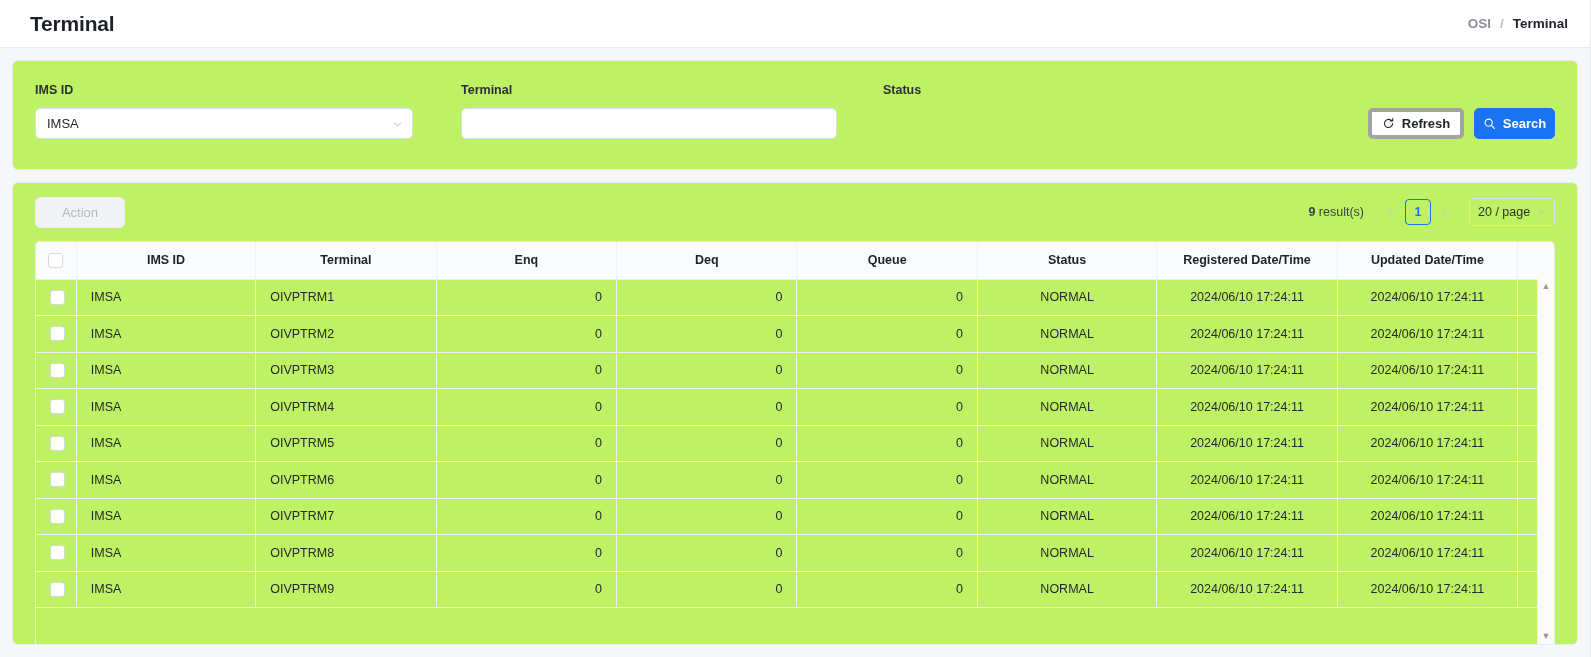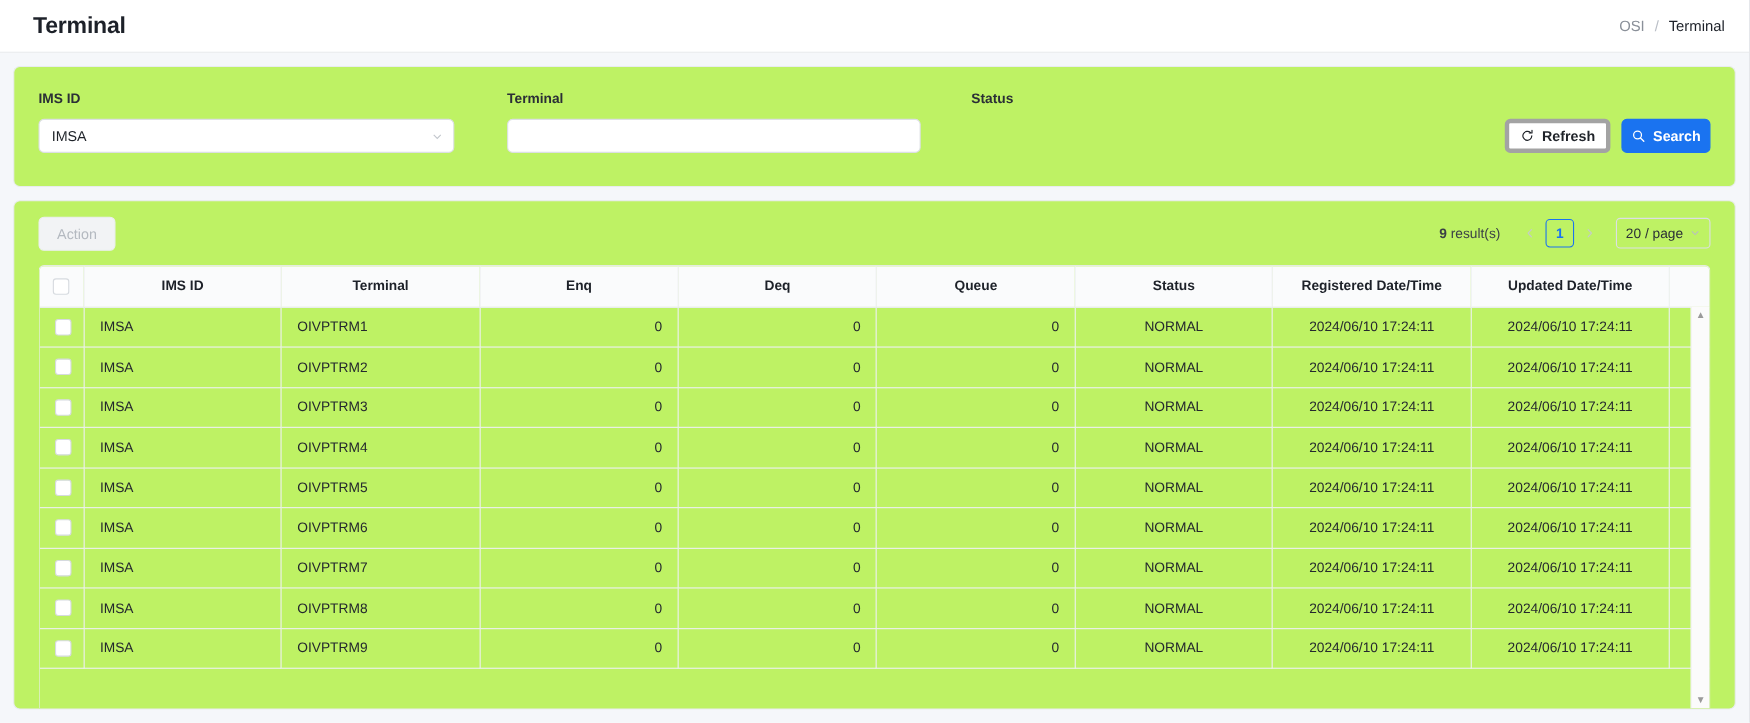--- a/index.html
+++ b/index.html
@@ -37,20 +37,21 @@
     font-size: 21px;
     font-weight: bold;
     color: #1d2129;
     letter-spacing: -0.2px;
   }
   .breadcrumb {
     display: flex;
     align-items: center;
     gap: 9px;
     font-size: 13.5px;
+    font-weight: bold;
   }
   .bc-link { color: #8a9099; }
   .bc-sep { color: #b9bec6; }
   .bc-current { color: #1d2129; }
 
   
   .card {
     background: #bef264;
     border: 1px solid #e9ecef;
     border-radius: 6px;
@@ -150,21 +151,21 @@
     flex: 0 0 58px;
     display: flex;
     align-items: center;
     padding: 0 22px 0 22px;
   }
   .btn-action {
     background: #f2f3f5;
     border: 1px solid #eceef1;
     color: #b4b9c0;
     height: 31px;
-    width: 70px;
+    width: 90px;
     border-radius: 5px;
     display: inline-flex;
     align-items: center;
     justify-content: center;
     font-size: 13px;
     cursor: default;
   }
   .pager {
     margin-left: auto;
     display: flex;

